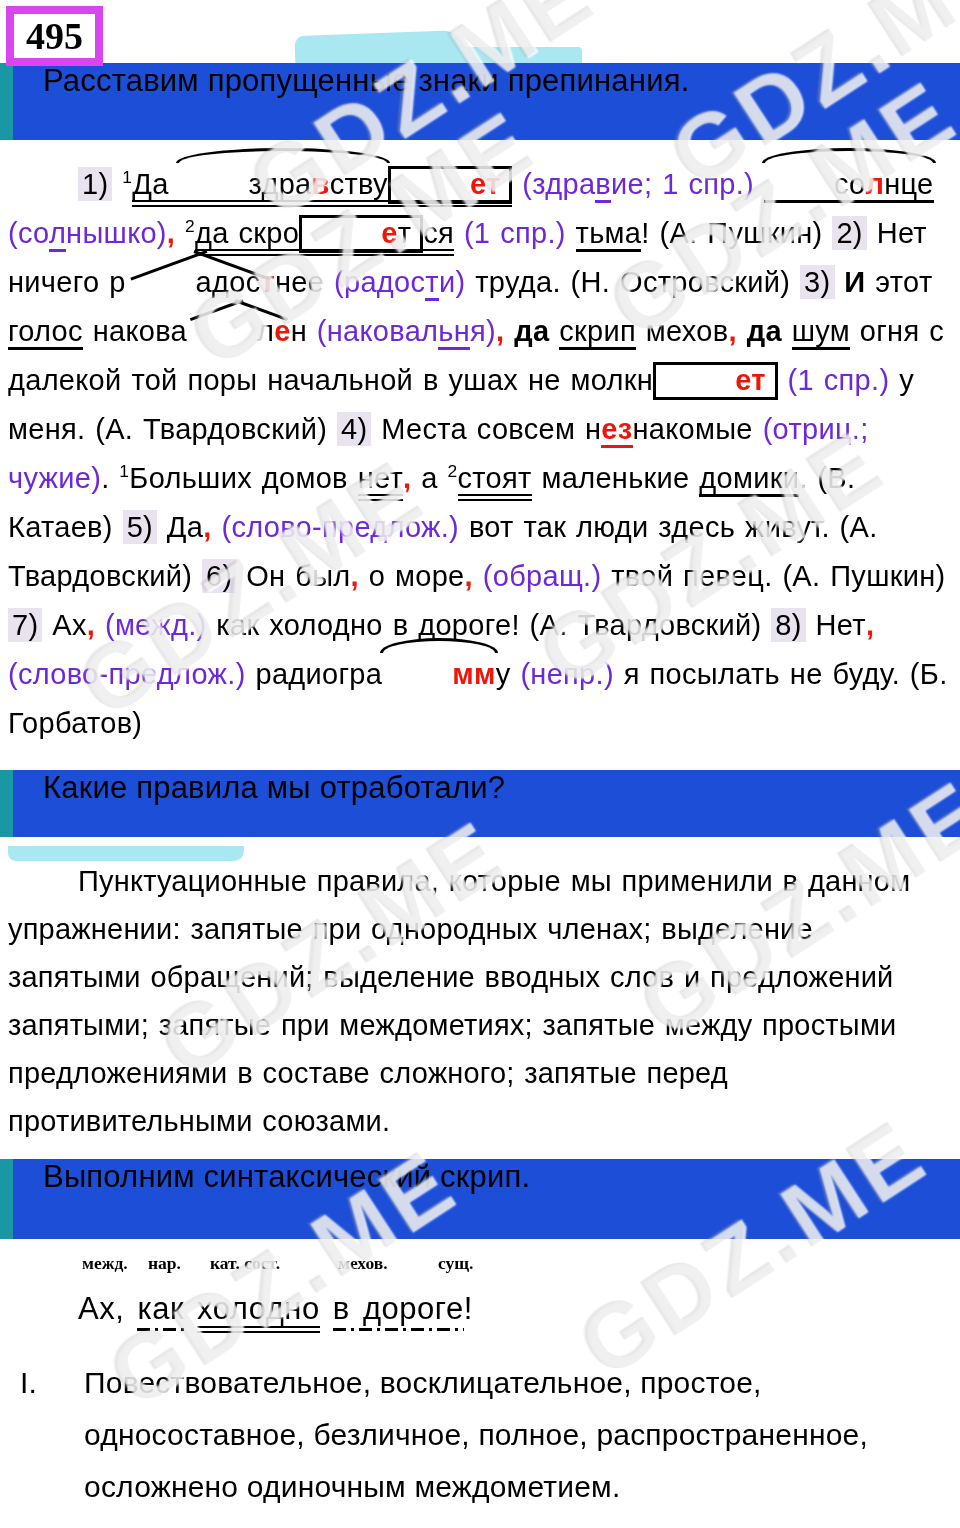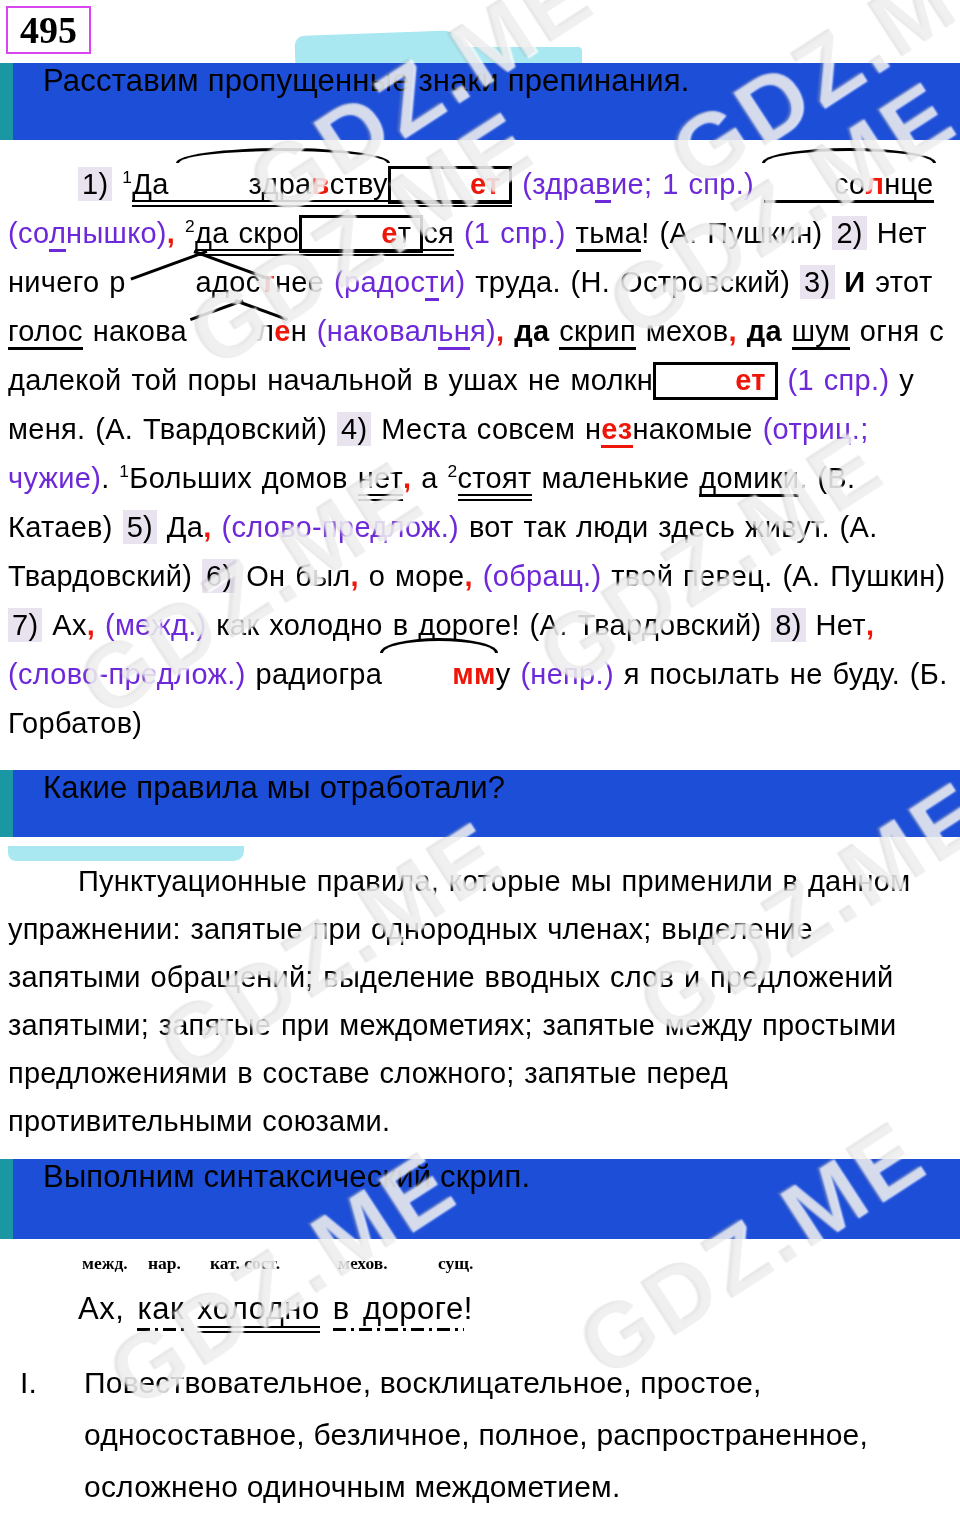--- a/index.html
+++ b/index.html
@@ -12,21 +12,21 @@
   .wm{
     position:absolute;z-index:4;pointer-events:none;white-space:nowrap;
     font-weight:bold;font-size:92px;letter-spacing:5px;
     color:rgba(170,170,170,0.16);
     text-shadow:2px 2px 2px rgba(255,255,255,0.85), -1px -1px 1px rgba(140,140,140,0.10);
     transform:rotate(-33deg);transform-origin:left top;
   }
   
   .num-box{
     position:absolute;left:6px;top:6px;z-index:2;
-    border:2px solid #d946ef;padding:0 12px;
+    border:8px solid #d946ef;padding:0 12px;
     font-family:"Liberation Serif", serif;font-weight:bold;
     font-size:38px;line-height:44px;background:#fff;
   }
   
   .band{
     position:relative;z-index:1;background:#1d4ed8;
     border-left:13px solid #1b97a4;
     display:flex;align-items:flex-start;padding-left:30px;
     font-size:31px;letter-spacing:0.2px;
   }

